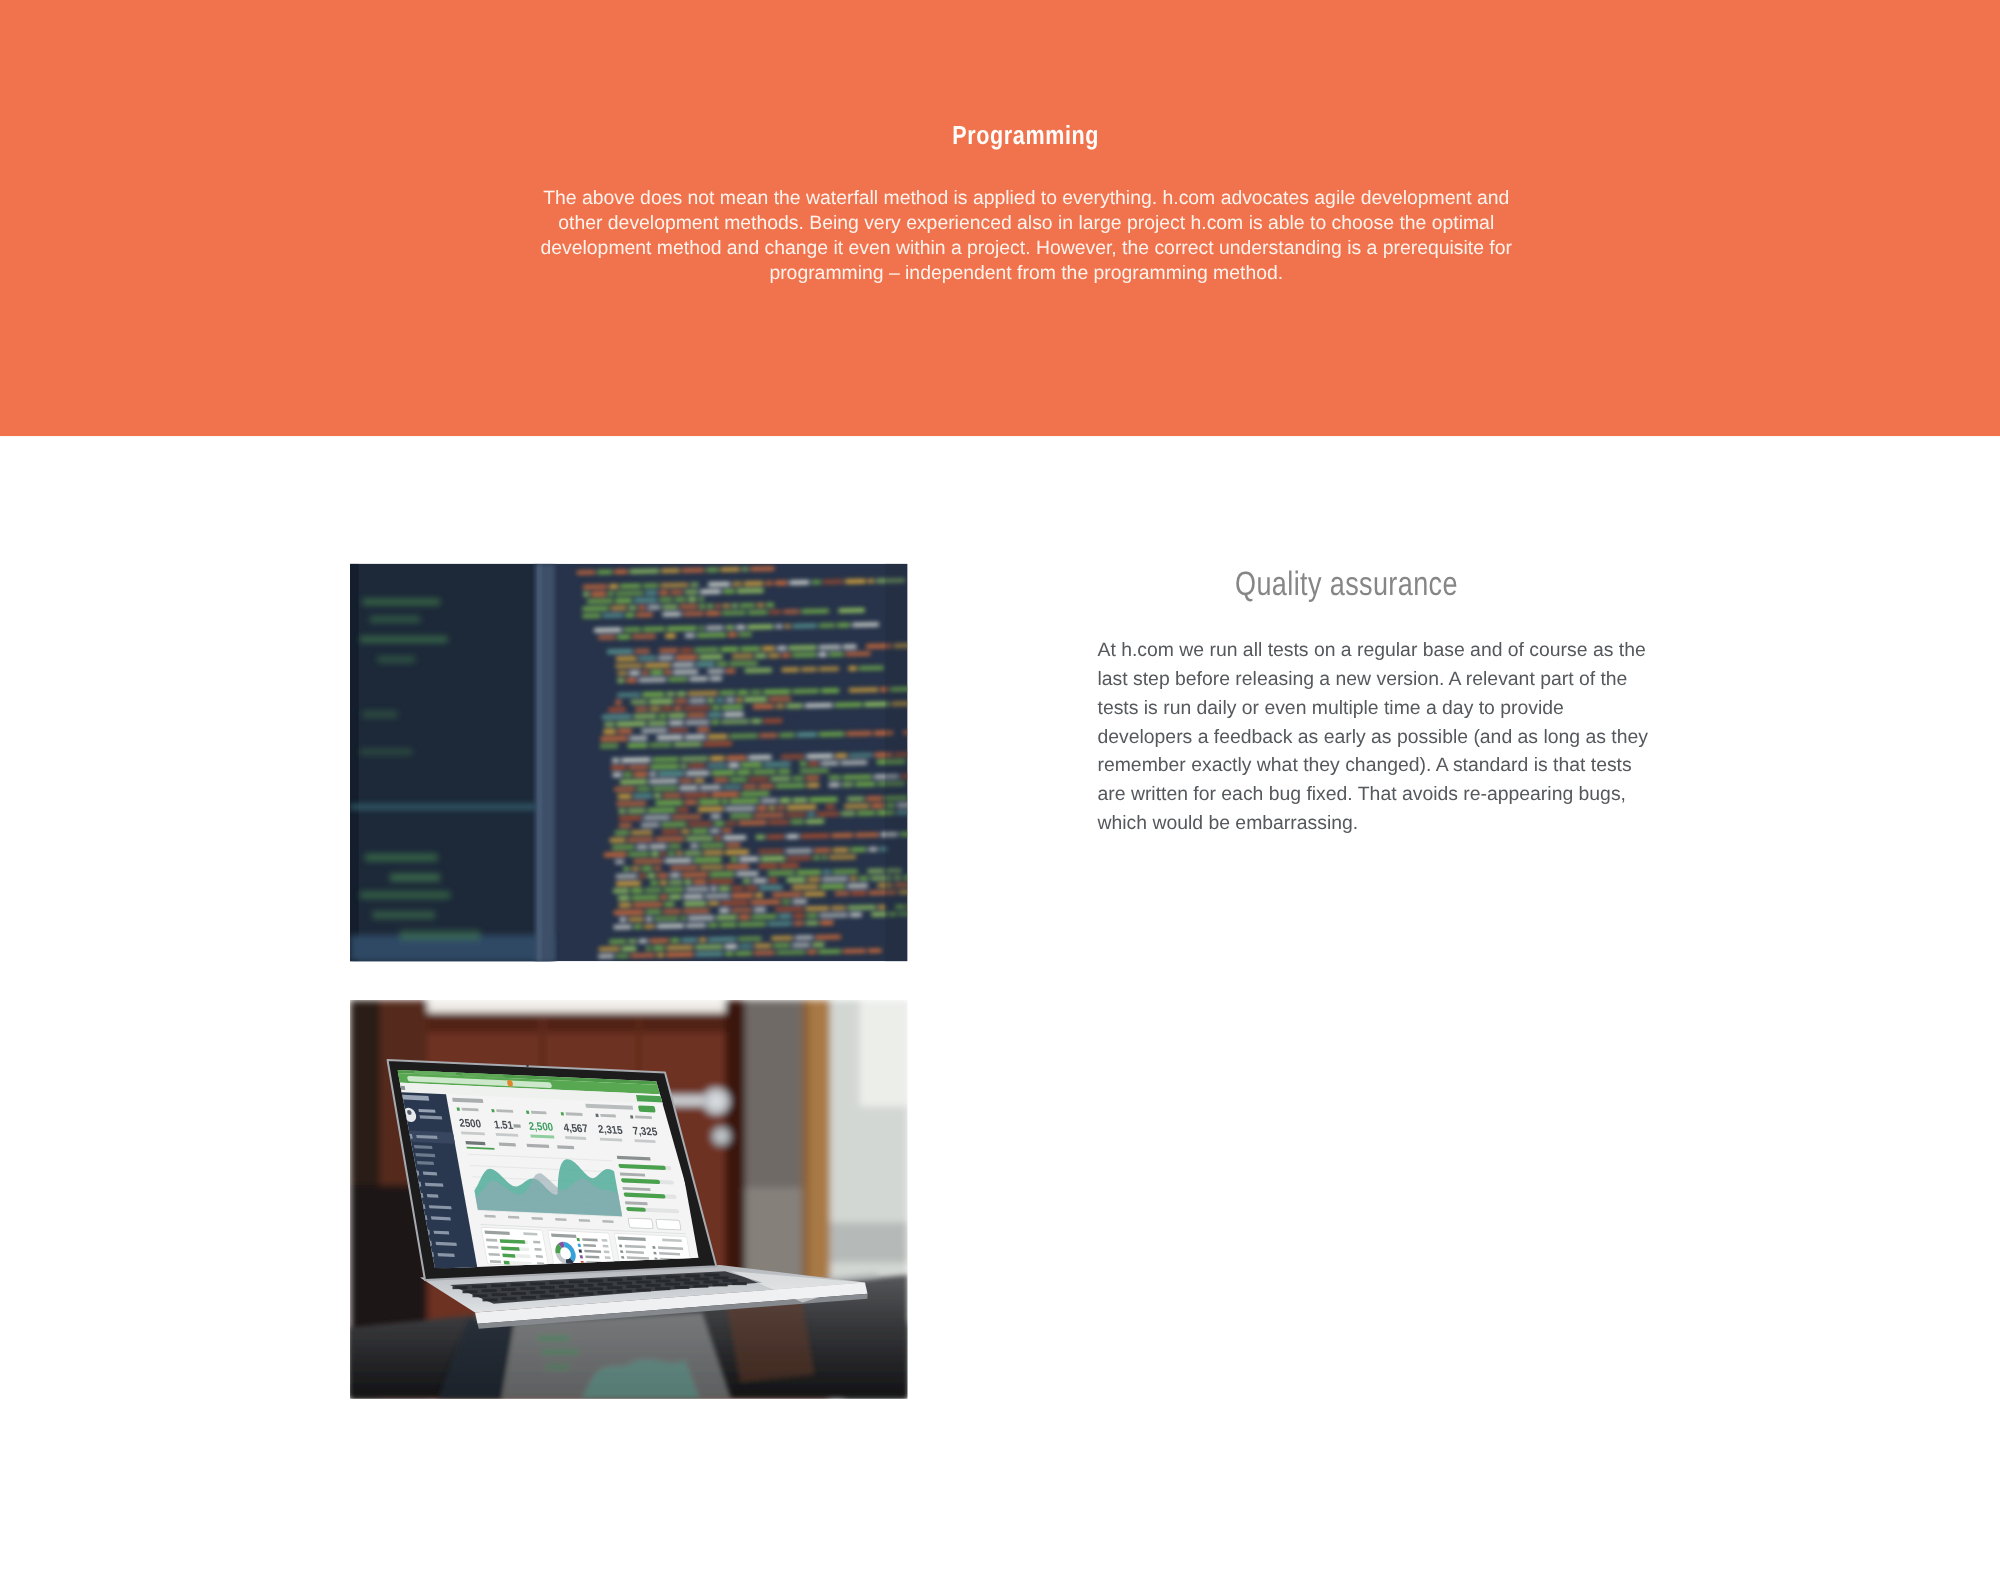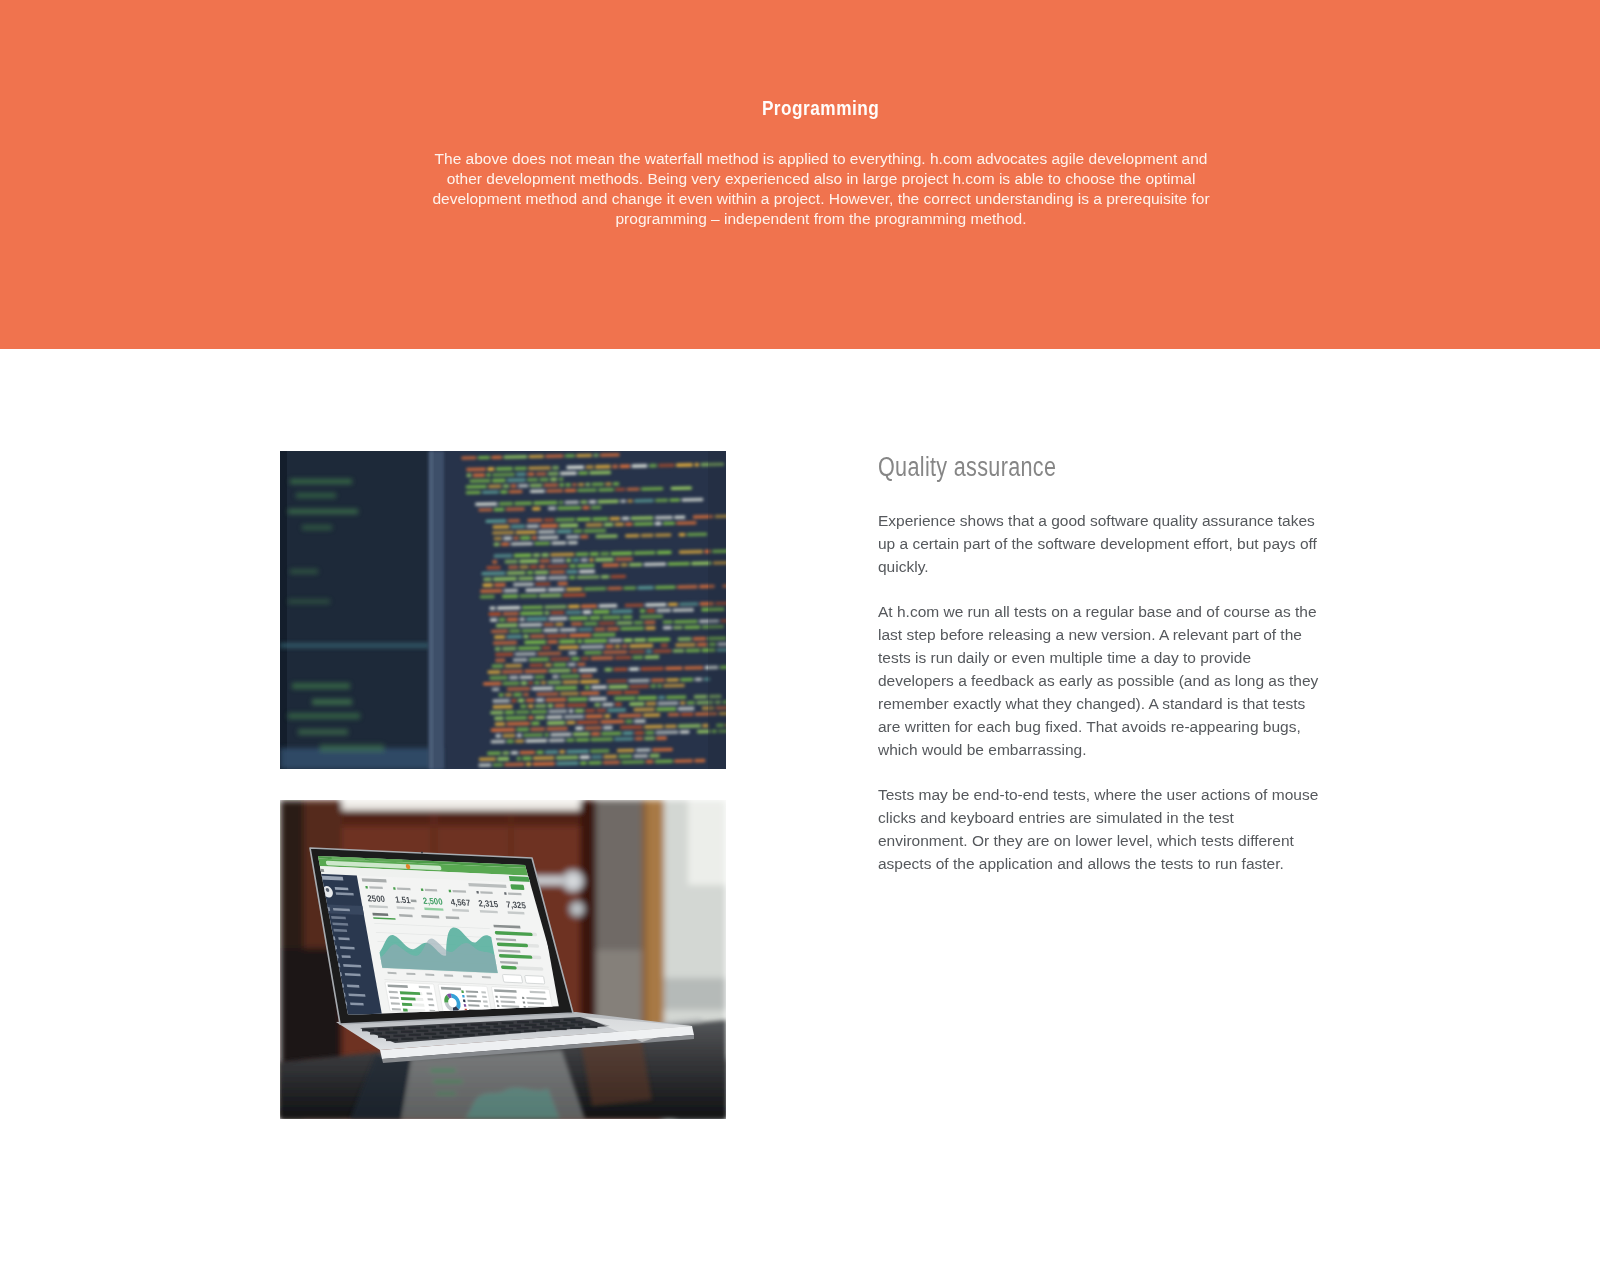--- a/index.html
+++ b/index.html
@@ -16,21 +16,21 @@
   
   .section{padding:102px 0 80px;background:#fff;}
   .container{width:1040px;margin:0 auto;display:flex;}
   .col-images{width:446px;flex:0 0 446px;}
   .col-text{width:442px;flex:0 0 442px;margin-left:152px;}
 
   figure{margin:0;padding:0;}
   figure + figure{margin-top:31px;}
   figure svg{display:block;}
 
-  .col-text h2{margin:0 0 24px;line-height:1.25;}
+  .col-text h2{margin:0 0 24px;line-height:1.25;text-align:center;}
   .col-text h2 .cond{display:inline-block;transform:scaleX(.8);transform-origin:left center;
     font-size:27px;font-weight:400;letter-spacing:.4px;color:#868686;}
   .col-text p{margin:0 0 22px;font-size:15.5px;line-height:23px;color:#55585c;}
   .col-text p:last-child{margin-bottom:0;}
 </style>
 </head>
 <body>
 
 <header class="hero">
   <h1><span class="cond">Programming</span></h1>
@@ -986,19 +986,17 @@
               </g>
             </g>
             <circle cx="142" cy="52.5" r="1" fill="#3a3d42"></circle>
           </g>
         </svg>
       </figure>
     </div>
 
     <div class="col-text">
       <h2><span class="cond">Quality assurance</span></h2>
-      <p>Experience shows that a good software quality assurance takes up a certain part of the software development effort, but pays off quickly.</p>
       <p>At h.com we run all tests on a regular base and of course as the last step before releasing a new version. A relevant part of the tests is run daily or even multiple time a day to provide developers a feedback as early as possible (and as long as they remember exactly what they changed).  A standard is that tests are written for each bug fixed. That avoids re-appearing bugs, which would be embarrassing.</p>
-      <p>Tests may be end-to-end tests, where the user actions of mouse clicks and keyboard entries are simulated in the test environment. Or they are on lower level, which tests different aspects of the application and allows the tests to run faster.</p>
     </div>
 
   </div>
 </main>
 
 </body></html>

